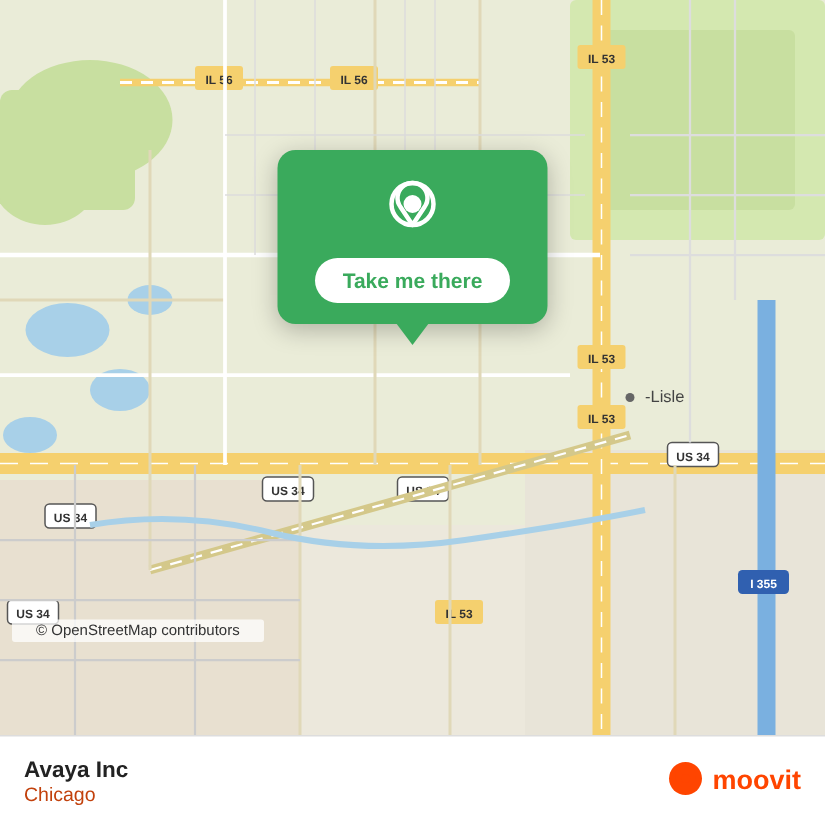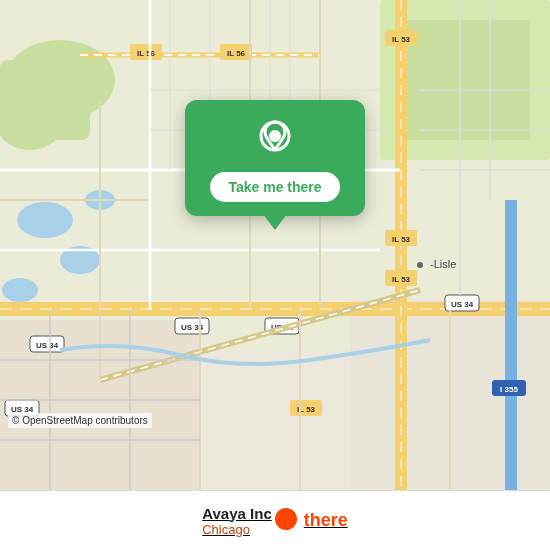--- a/index.html
+++ b/index.html
@@ -19,24 +19,23 @@
       background: #e8f0d8;
     }
 
     
     #bottom-bar {
       width: 550px;
       height: 60px;
       background: #fff;
       display: flex;
       align-items: center;
-      justify-content: center;
+      justify-content: space-between;
       padding: 0 16px;
       border-top: 1px solid #ddd;
-      text-decoration: underline;
     }
 
     .bottom-left {
       display: flex;
       flex-direction: column;
     }
 
     .place-name {
       font-size: 15px;
       font-weight: bold;
@@ -66,21 +65,21 @@
     }
 
     
     .attribution {
       position: absolute;
       bottom: 62px;
       left: 8px;
       font-size: 10px;
       color: #333;
       background: rgba(255,255,255,0.75);
-      padding: 2px 4px;
+      padding: 2px 16px;
       border-radius: 2px;
     }
 
     
     .popup-card {
       position: absolute;
       top: 100px;
       left: 50%;
       transform: translateX(-50%);
       background: #3aaa5c;
@@ -260,15 +259,15 @@
     <span class="place-city">Chicago</span>
   </div>
   <div class="moovit-logo">
 
     <svg class="moovit-icon" viewBox="0 0 28 28" xmlns="http://www.w3.org/2000/svg">
       <circle cx="14" cy="12" r="11" fill="#ff4500"></circle>
       <circle cx="14" cy="12" r="5" fill="#fff"></circle>
       <path d="M14 23 L11 17 Q7 14 7 10 A7 7 0 0 1 21 10 Q21 14 17 17Z" fill="#ff4500"></path>
       <circle cx="14" cy="12" r="3" fill="#ff4500"></circle>
     </svg>
-    <span class="moovit-text">there</span>
+    <span class="moovit-text">moovit</span>
   </div>
 </div>
 
 </body></html>

